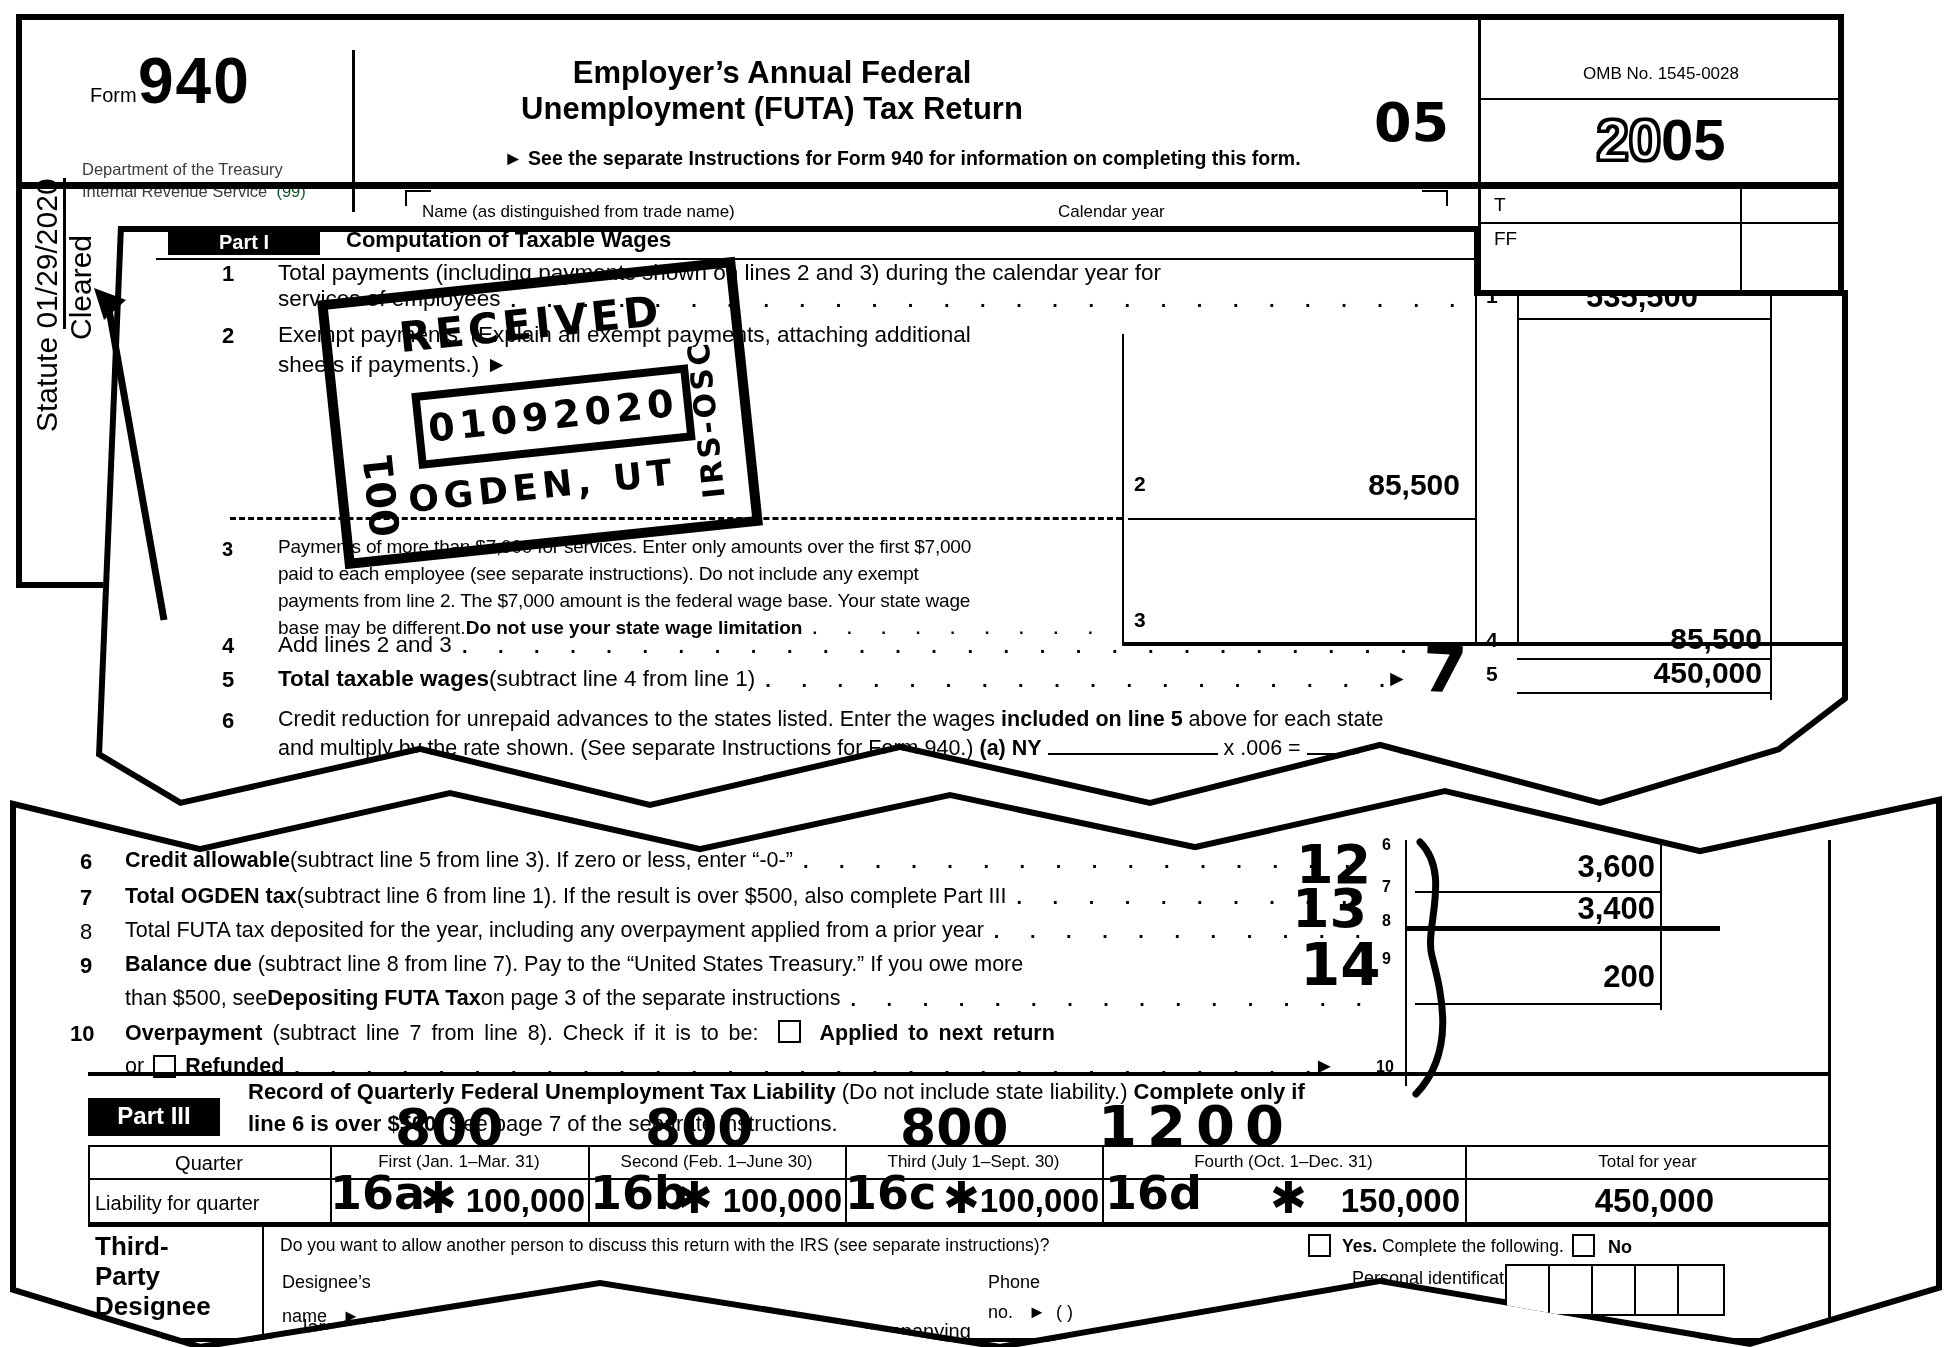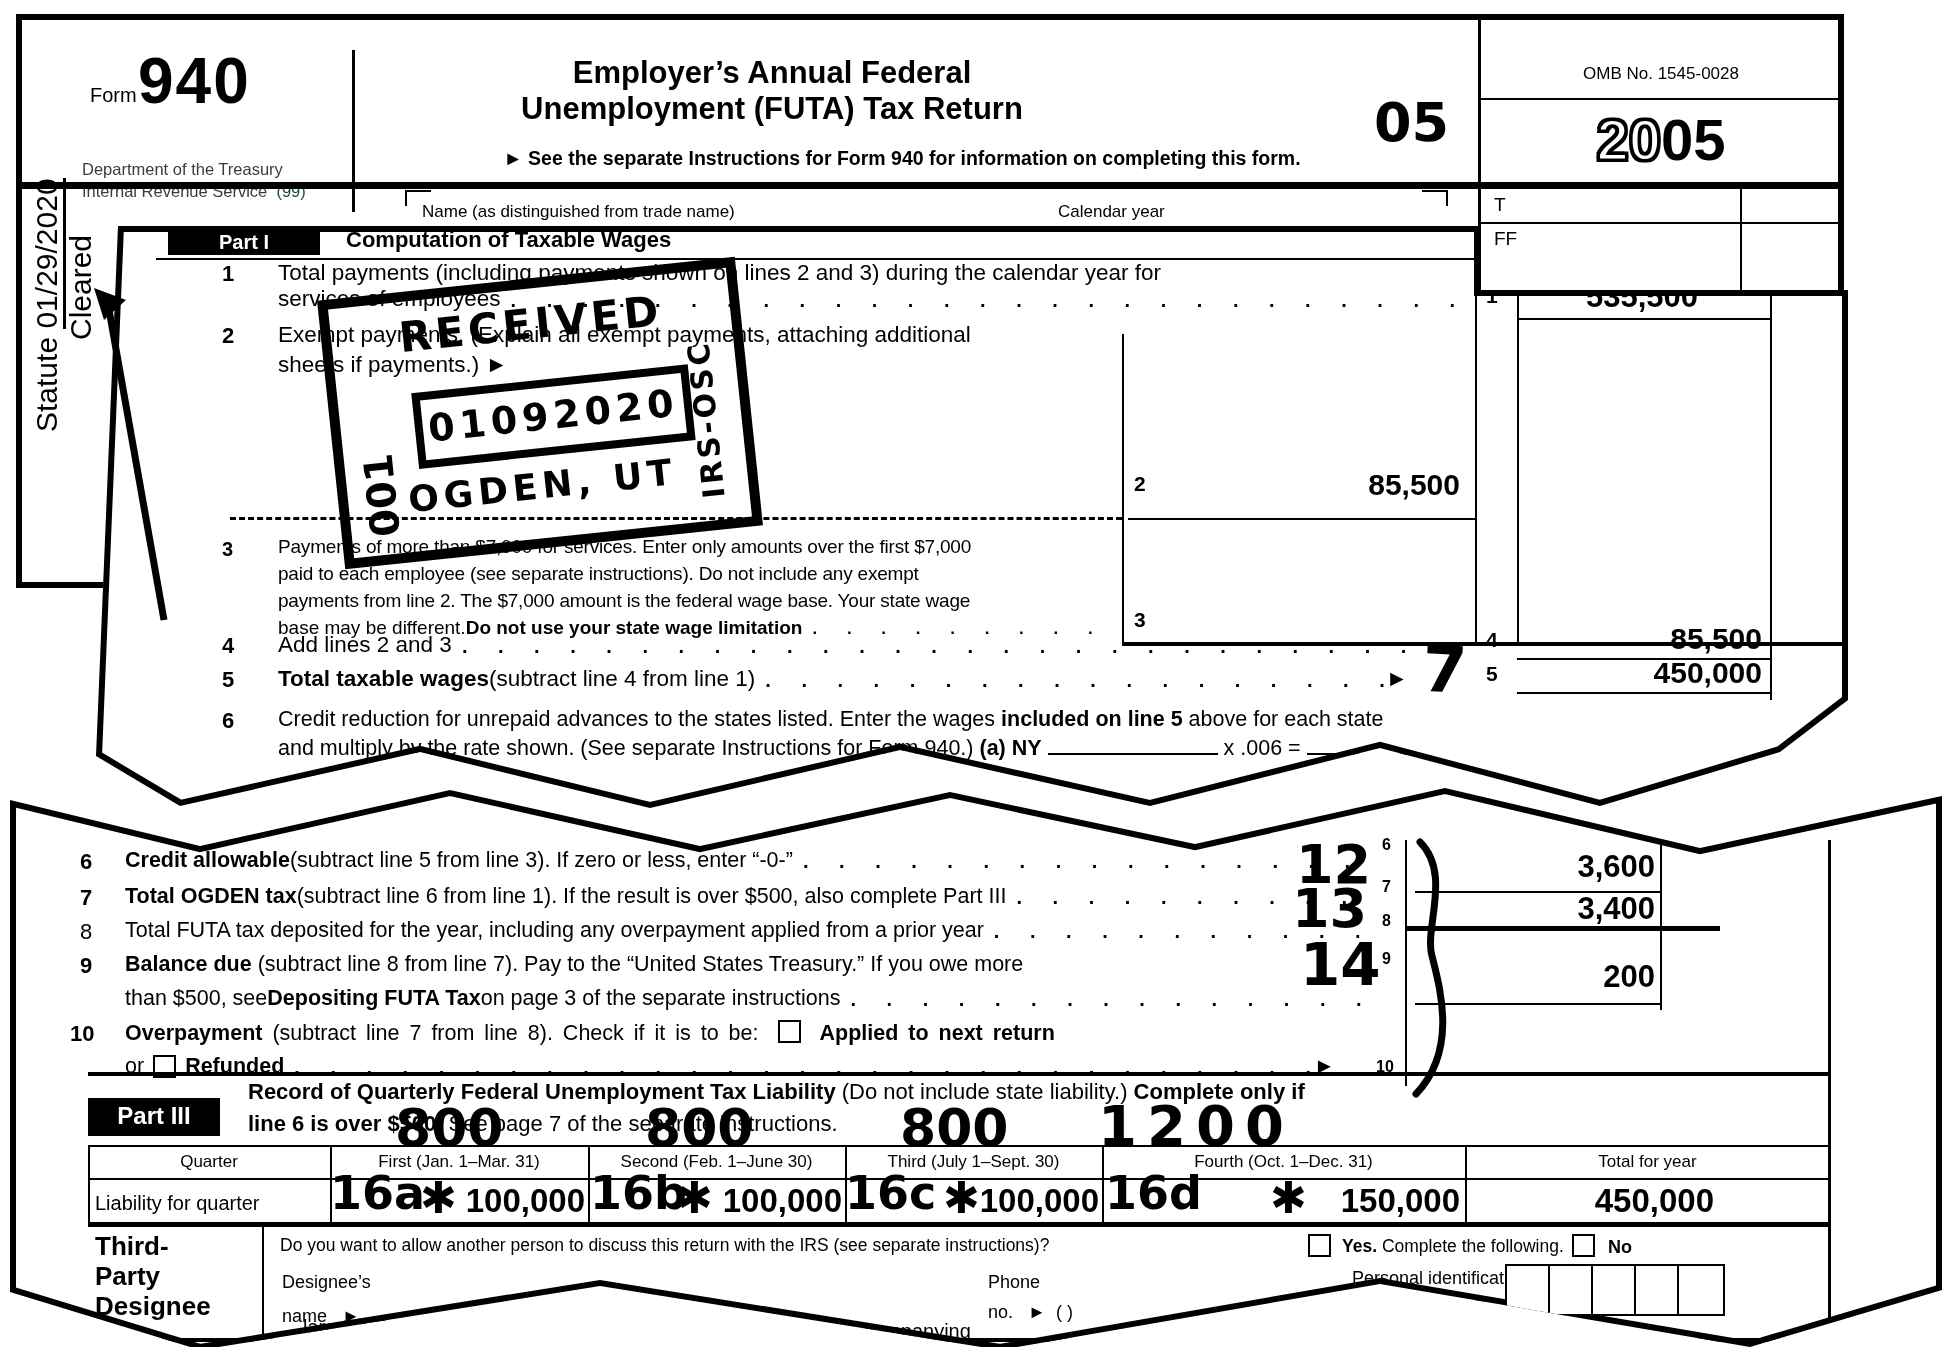--- a/index.html
+++ b/index.html
@@ -243,21 +243,21 @@
     <div class="hl" style="left:80px;top:361px;width:1742px;height:2px"></div>
     <div class="hl" style="left:80px;top:394px;width:1742px;height:2px"></div>
     <div class="hl" style="left:80px;top:438px;width:1742px;height:5px"></div>
     <div class="vl" style="left:80px;top:361px;width:2px;height:78px"></div>
     <div class="vl" style="left:322px;top:361px;width:2px;height:78px"></div>
     <div class="vl" style="left:580px;top:361px;width:2px;height:78px"></div>
     <div class="vl" style="left:837px;top:361px;width:2px;height:78px"></div>
     <div class="vl" style="left:1094px;top:361px;width:2px;height:78px"></div>
     <div class="vl" style="left:1457px;top:361px;width:2px;height:78px"></div>
 
-    <div class="t" style="left:80px;top:368px;width:242px;text-align:center;font-size:17px">Quarter</div>
+    <div class="t" style="left:80px;top:368px;width:242px;text-align:center;font-size:20px">Quarter</div>
     <div class="t" style="left:322px;top:368px;width:258px;text-align:center;font-size:17px">First (Jan. 1–Mar. 31)</div>
     <div class="t" style="left:580px;top:368px;width:257px;text-align:center;font-size:17px">Second (Feb. 1–June 30)</div>
     <div class="t" style="left:837px;top:368px;width:257px;text-align:center;font-size:17px">Third (July 1–Sept. 30)</div>
     <div class="t" style="left:1094px;top:368px;width:363px;text-align:center;font-size:17px">Fourth (Oct. 1–Dec. 31)</div>
     <div class="t" style="left:1457px;top:368px;width:365px;text-align:center;font-size:17px">Total for year</div>
 
     <div class="t" style="left:87px;top:408px;font-size:20px">Liability for quarter</div>
     <div class="t b" style="left:322px;top:399px;width:255px;text-align:right;font-size:33px">100,000</div>
     <div class="t b" style="left:580px;top:399px;width:254px;text-align:right;font-size:33px">100,000</div>
     <div class="t b" style="left:837px;top:399px;width:254px;text-align:right;font-size:33px">100,000</div>

